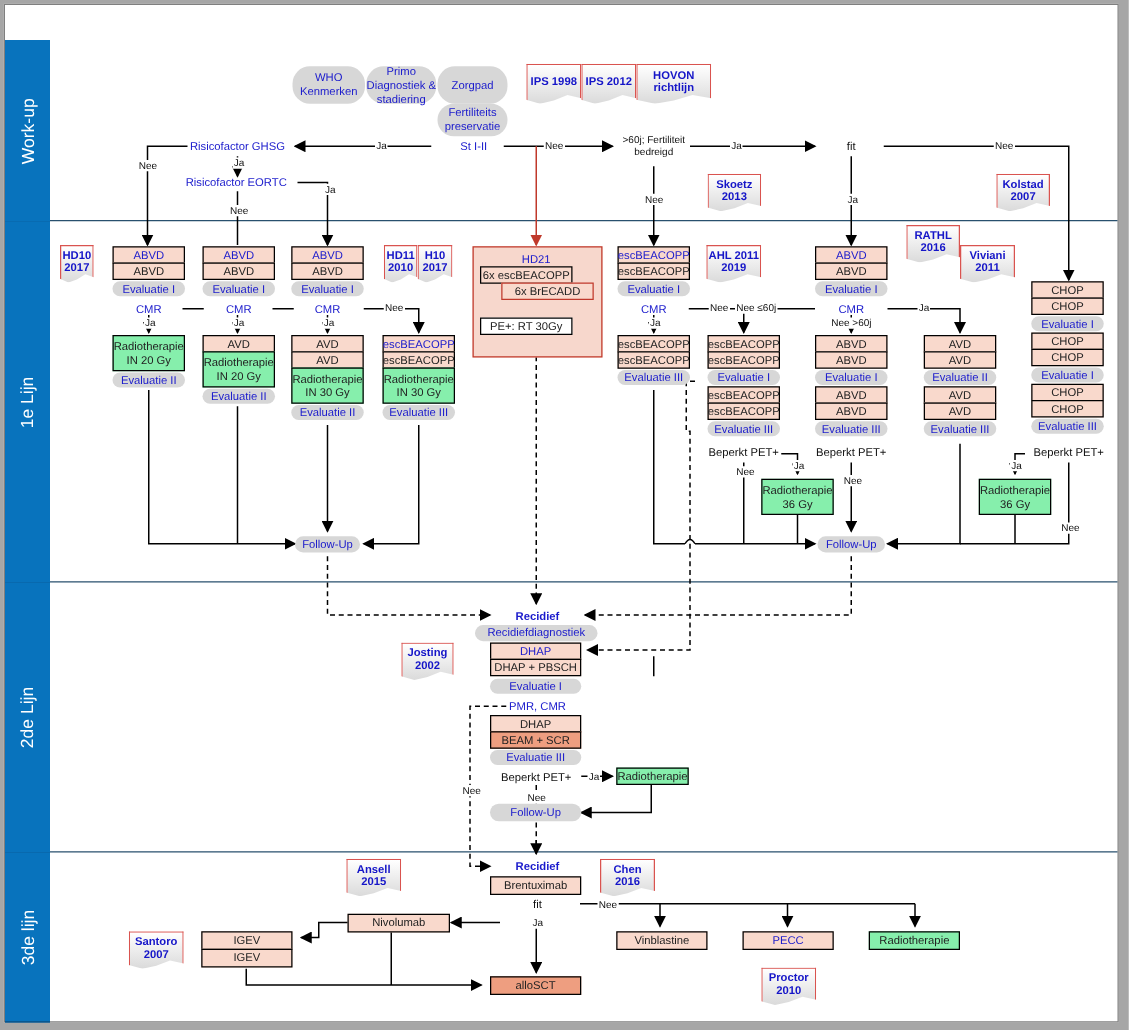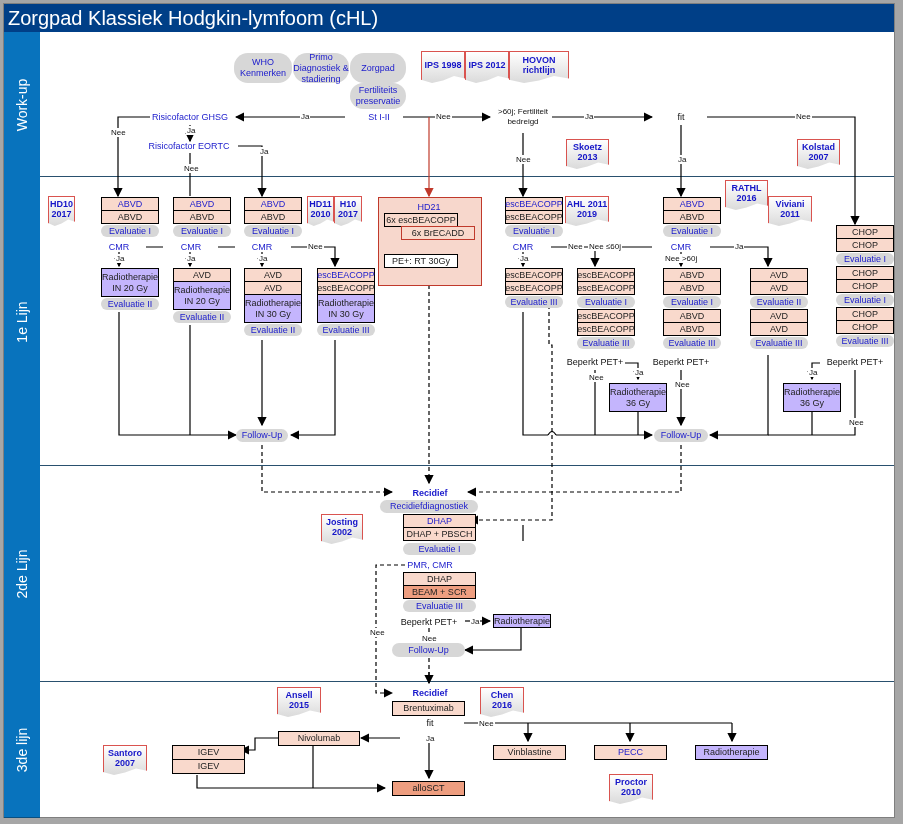--- a/index.html
+++ b/index.html
@@ -5,38 +5,37 @@
   html,body{margin:0;padding:0;}
   body{width:903px;height:824px;background:#a6a6a6;position:relative;overflow:hidden;font-family:"Liberation Sans",sans-serif;}
   #frame{position:absolute;left:3px;top:3px;width:890px;height:813px;background:#fff;border:1px solid #7f7f7f;}
   #title-bar{position:absolute;left:0;top:0;width:890px;height:28px;background:#003f87;color:#fff;font-size:20px;line-height:28px;padding-left:4px;box-sizing:border-box;}
   .lane-label{position:absolute;left:0;width:36px;background:#0873bd;color:#fff;font-size:14px;display:flex;align-items:center;justify-content:center;border-bottom:1px solid #0a4f80;}
   .lane-label span{transform:rotate(-90deg);white-space:nowrap;}
   .lane-sep{position:absolute;left:36px;width:854px;height:1px;background:#29506e;}
   svg#edges{position:absolute;left:0;top:0;}
   .n{position:absolute;box-sizing:border-box;font-size:9px;display:flex;align-items:center;justify-content:center;text-align:center;line-height:11px;}
   .box{border:1px solid #000;background:#f9d9cc;color:#222;}
-  .box.blue{background:#c4b5fd;}
+  .box.blue{background:#86efac;}
   .box.hl{background:#ee9e80;}
   .txtblue{color:#1a1acc;}
   .pill{background:#d7d7d7;color:#1a1acc;border-radius:10px;}
   .dia{color:#1a1acc;}
   .dia::before{content:"";position:absolute;left:0;top:0;right:0;bottom:0;background:#d6e5f2;clip-path:polygon(0 50%,20% 0,80% 0,100% 50%,80% 100%,20% 100%);z-index:-1;}
   .dia.black{color:#111;}
   .ref{border:1.5px solid #d9534f;border-bottom:none;background:linear-gradient(#fff,#dadada);color:#1515c8;font-weight:bold;font-size:9px;line-height:10px;padding-bottom:6px;clip-path:polygon(0 0,100% 0,100% 86%,75% 78%,50% 92%,25% 100%,0 90%);}
   .lbl{position:absolute;font-size:8px;color:#111;background:#fff;padding:0 1px;line-height:9px;}
-  .stack{position:absolute;box-sizing:border-box;margin-left:11px;}
+  .stack{position:absolute;box-sizing:border-box;}
   .stack .n{position:relative;width:100%;}
   .hd21{border:1px solid #c0392b;background:#f7d7cc;}
 </style>
 </head>
 <body>
 
 <div id="frame">
-  <div id="title-bar">Zorgpad Klassiek Hodgkin-lymfoom (cHL)</div>
 
   <div class="lane-label" style="top:28px;height:145px">
       <span>Work-up</span>
     </div>
   <div class="lane-label" style="top:173px;height:289px">
       <span>1e Lijn</span>
     </div>
   <div class="lane-label" style="top:462px;height:216px">
       <span>2de Lijn</span>
     </div>

